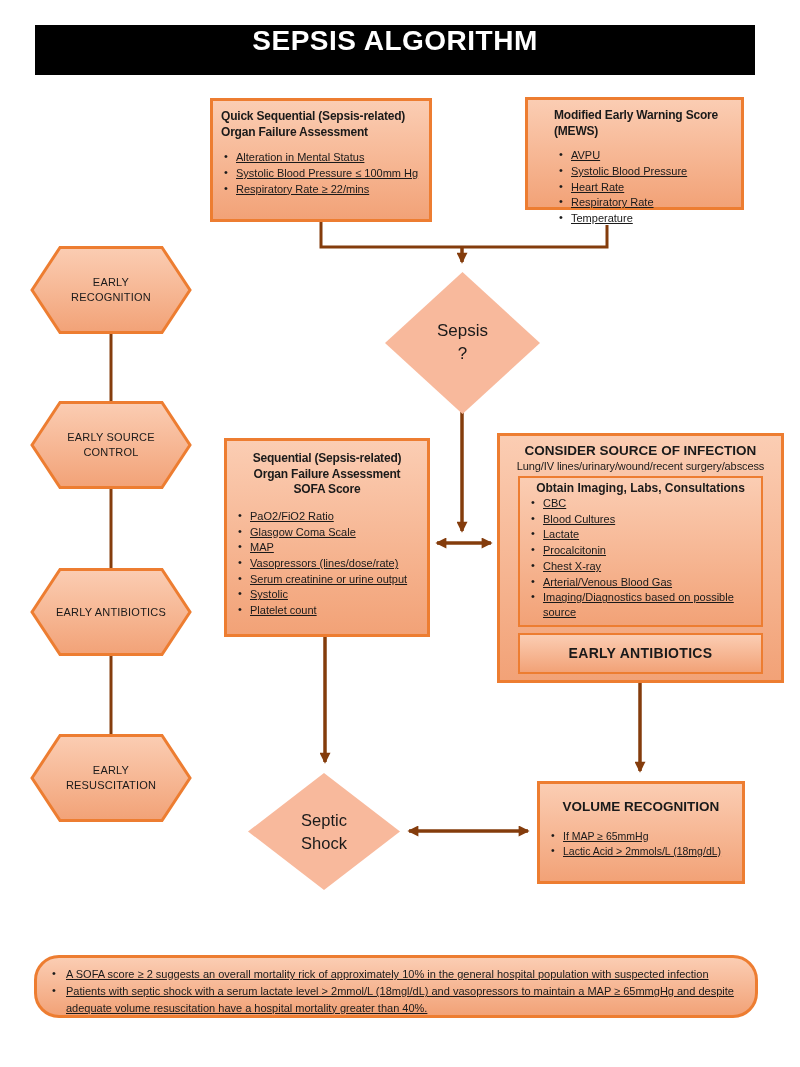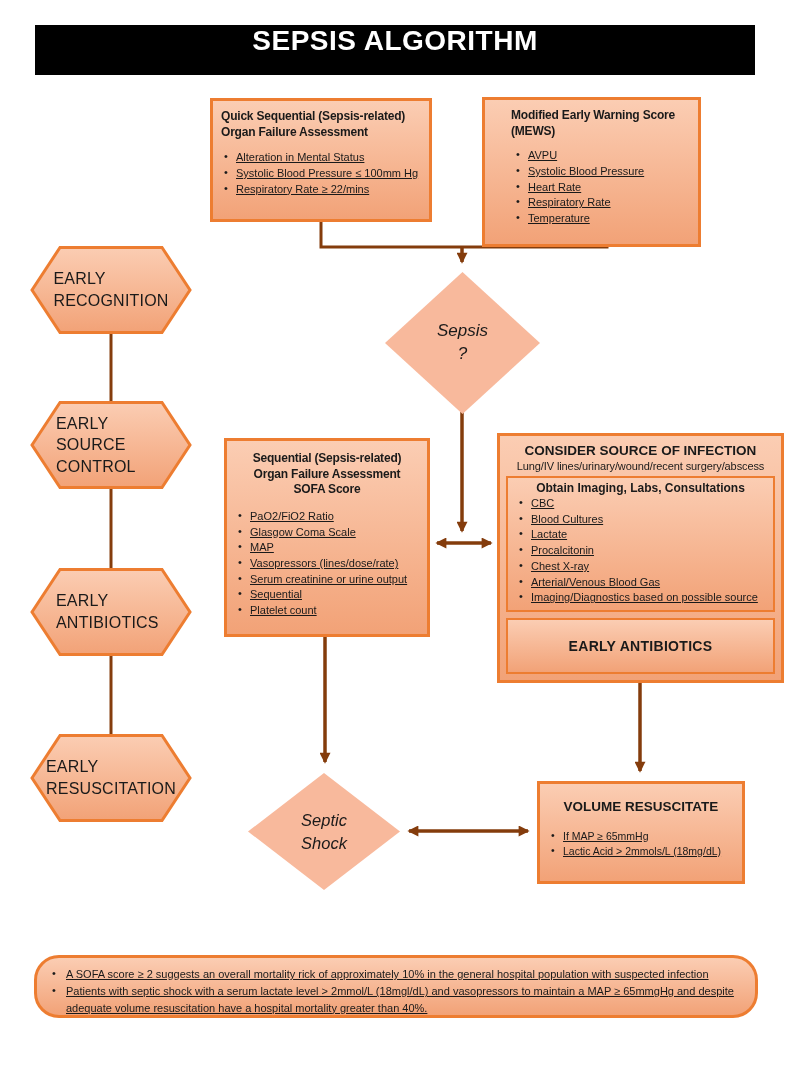--- a/index.html
+++ b/index.html
@@ -26,62 +26,62 @@
     background:linear-gradient(to bottom, var(--box-fill-top,#FBCDB3), var(--box-fill-bottom,#F2A277));
   }
   .box-title { font-weight:bold; font-size:12px; line-height:1.3; white-space:pre-line; letter-spacing:-0.2px; }
   .bullets { list-style:none; margin:0; padding:0; font-size:11px; line-height:1.34;text-decoration:underline; }
   .bullets li { position:relative; padding-left:15px; margin-bottom:1px; }
   .bullets li::before { content:"\2022"; position:absolute; left:3px; top:-1px; }
 
   #qsofa { left:210px; top:98px; width:222px; height:124px; padding:8px 6px 6px 8px; }
   #qsofa .bullets { margin-top:10px; }
 
-  #mews { left:482px; top:97px; width:219px; height:150px; padding:8px 6px 6px 26px; }
+  #mews { left:525px; top:97px; width:219px; height:113px; padding:8px 6px 6px 26px; }
   #mews .bullets { margin-top:9px; padding-left:2px; }
 
   #sofa { left:224px; top:438px; width:206px; height:199px; padding:10px 6px 6px 6px; }
   #sofa .box-title { text-align:center; }
   #sofa .bullets { margin-top:11px; padding-left:2px; }
 
   #infection { left:497px; top:433px; width:287px; height:250px; padding:0; display:flex; flex-direction:column; }
   .inf-header { text-align:center; padding:7px 4px 4px; }
   .inf-title { font-weight:bold; font-size:13.5px; }
   .inf-subtitle { font-size:11px; margin-top:2px; letter-spacing:-0.1px; }
   .ibox {
     box-sizing:border-box; border:2.5px solid var(--accent-orange,#ED7D31);
     background:linear-gradient(to bottom, var(--box-fill-top,#FBCDB3), var(--box-fill-bottom,#F2A277));
-    margin:0 6px 6px;
+    margin:0 18px 6px;
   }
   .ibox.labs { padding:3px 8px 4px; }
   .labs-title { font-weight:bold; font-size:12px; text-align:center; margin-bottom:1px; }
   .ibox.abx { flex:1; display:flex; align-items:center; justify-content:center; font-weight:bold; font-size:14px; letter-spacing:0.3px; }
 
   #volume { left:537px; top:781px; width:208px; height:103px; padding:8px 8px 6px 8px; }
   #volume .box-title { text-align:center; font-size:13.5px; margin-top:6px; letter-spacing:0; }
   #volume .bullets { margin-top:13px; font-size:10.5px; }
 
   #footnote { left:34px; top:955px; width:724px; height:63px; padding:8px 14px 6px 12px;border-radius:25px; }
   #footnote .bullets { font-size:11px; line-height:1.48; }
   #footnote .bullets li { padding-left:17px; }
 
   .hex { position:absolute; left:30px; width:162px; height:90px; z-index:1; }
   .hex svg { position:absolute; left:0; top:0; }
   .hex-label {
     position:absolute; inset:0; display:flex; align-items:center; justify-content:center;
-    font-size:16px; line-height:1.35; padding:0 26px; letter-spacing:0.2px;
+    text-align:center; font-size:11px; line-height:1.35; padding:0 26px; letter-spacing:0.2px;
   }
   #hex1 { top:245px; } #hex2 { top:400px; } #hex3 { top:567px; } #hex4 { top:733px; }
   .hex-poly { fill:url(#gradBox); stroke:var(--accent-orange,#ED7D31); stroke-width:3; }
 
   .diamond { position:absolute; z-index:1; }
   .diamond svg { position:absolute; left:0; top:0; }
   .diamond-label {
     position:absolute; inset:0; display:flex; align-items:center; justify-content:center;
-    text-align:center; white-space:pre-line; line-height:1.35;font-style:italic;
+    text-align:center; white-space:pre-line; line-height:1.35;
   }
   #sepsis-diamond { left:385px; top:272px; width:155px; height:142px; }
   #sepsis-diamond .diamond-label { font-size:17px; }
   #shock-diamond { left:248px; top:773px; width:152px; height:117px; }
   #shock-diamond .diamond-label { font-size:16.5px; }
   .diamond-poly { fill:var(--diamond-fill,#F8B99C); }
 </style>
 </head>
 <body>
 
@@ -171,21 +171,21 @@
   <div class="obox" id="sofa">
     <div class="box-title">Sequential (Sepsis-related)
 Organ Failure Assessment
 SOFA Score</div>
     <ul class="bullets">
         <li>PaO2/FiO2 Ratio</li>
         <li>Glasgow Coma Scale</li>
         <li>MAP</li>
         <li>Vasopressors (lines/dose/rate)</li>
         <li>Serum creatinine or urine output</li>
-        <li>Sequential</li>
+        <li>Systolic</li>
         <li>Platelet count</li>
       </ul>
   </div>
 
   <div class="obox" id="infection">
     <div class="inf-header">
       <div class="inf-title">CONSIDER SOURCE OF INFECTION</div>
       <div class="inf-subtitle">Lung/IV lines/urinary/wound/recent surgery/abscess</div>
     </div>
     <div class="ibox labs">
@@ -207,21 +207,21 @@
 
   <div class="diamond" id="shock-diamond">
     <svg width="152" height="117" viewBox="0 0 152 117">
       <polygon class="diamond-poly" points="76,0 152,58.5 76,117 0,58.5"></polygon>
     </svg>
     <div class="diamond-label">Septic
 Shock</div>
   </div>
 
   <div class="obox" id="volume">
-    <div class="box-title">VOLUME RESUSCITATE</div>
+    <div class="box-title">VOLUME RECOGNITION</div>
     <ul class="bullets">
         <li>If MAP ≥ 65mmHg</li>
         <li>Lactic Acid &gt; 2mmols/L (18mg/dL)</li>
       </ul>
   </div>
 
   <div class="obox" id="footnote">
     <ul class="bullets">
         <li>A SOFA score ≥ 2 suggests an overall mortality rick of approximately 10% in the general hospital population with suspected infection</li>
         <li>Patients with septic shock with a serum lactate level &gt; 2mmol/L (18mgl/dL) and vasopressors to maintain a MAP ≥ 65mmgHg and despite adequate volume resuscitation have a hospital mortality greater than 40%.</li>

